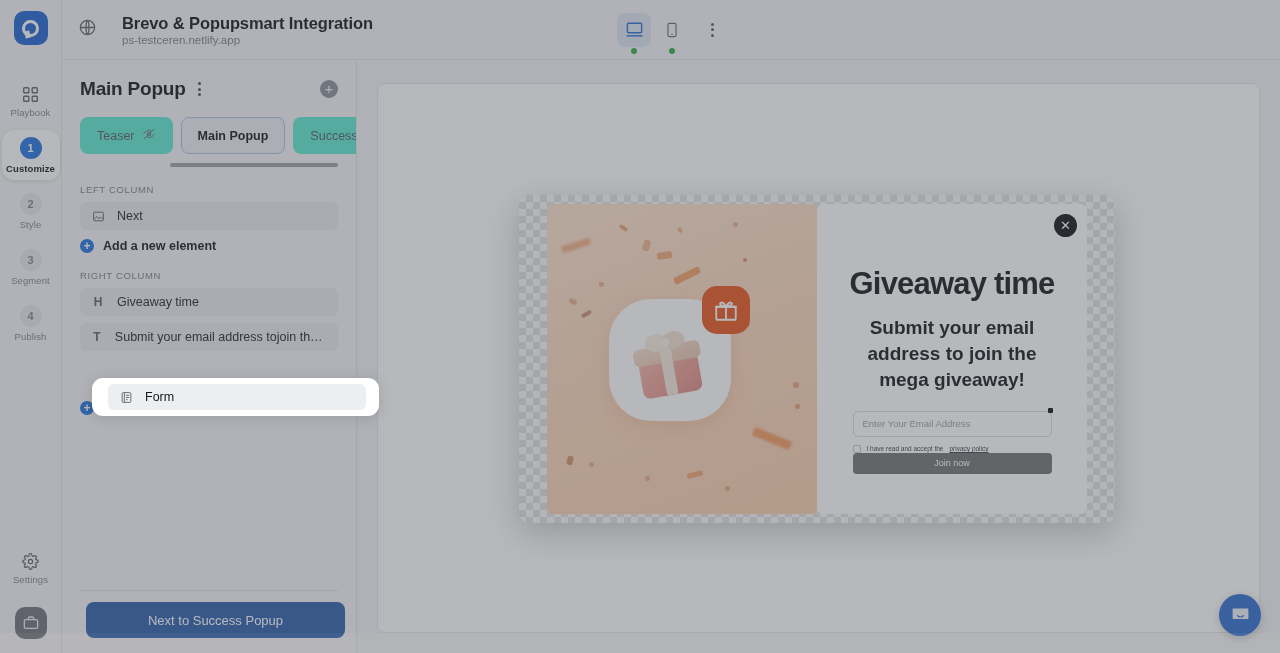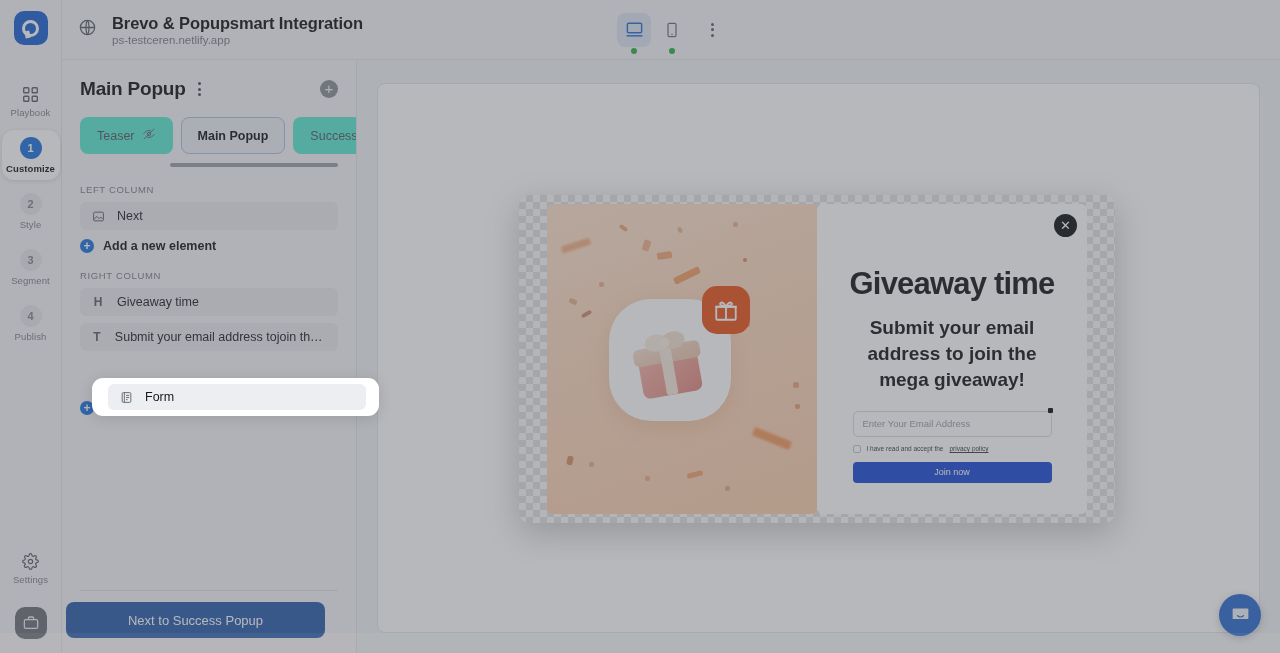--- a/index.html
+++ b/index.html
@@ -52,21 +52,21 @@
     width: 32px; height: 32px; border-radius: 10px; background: #6e727a;
     display: flex; align-items: center; justify-content: center; margin-top: 10px;
   }
 
   
   .topbar {
     position: absolute; left: 62px; top: 0; right: 0; height: 60px;
     background: #f5f6f8; border-bottom: 1px solid #e3e5e9;
     display: flex; align-items: center;
   }
-  .site-block { display: flex; align-items: center; gap: 15px; margin-left: 16px; }
+  .site-block { display: flex; align-items: center; gap: 25px; margin-left: 16px; }
   .site-meta { display: flex; flex-direction: column; gap: 1px; }
   .site-title { font-size: 16.5px; font-weight: 700; color: #14161a; letter-spacing: -.1px; }
   .site-url { font-size: 11.5px; color: #7b8089; }
 
   .device-group { position: absolute; left: 50%; transform: translateX(-50%); display: flex; align-items: center; gap: 4px; }
   .device-btn {
     width: 34px; height: 34px; border-radius: 8px; display: flex;
     align-items: center; justify-content: center; cursor: pointer; position: relative;
   }
   .device-btn.active { background: #dde6f5; }
@@ -122,21 +122,21 @@
   .el-row .el-text { overflow: hidden; white-space: nowrap; text-overflow: ellipsis; }
   .add-el {
     margin: 9px 18px 0; display: flex; align-items: center; gap: 9px;
     font-size: 12.5px; color: #16181c; cursor: pointer; font-weight: 700;
   }
   .add-el .plus {
     width: 14px; height: 14px; border-radius: 50%; background: #2075e0; color: #fff;
     font-size: 12px; display: flex; align-items: center; justify-content: center; line-height: 1;
   }
   .next-btn {
-    position: absolute; left: 4px; bottom: 15px; width: 259px; height: 36px;
+    position: absolute; left: 24px; bottom: 15px; width: 259px; height: 36px;
     background: #2c5fae; color: #fff; border-radius: 8px; font-size: 13px;
     display: flex; align-items: center; justify-content: center; cursor: pointer;
     border-top: 1px solid transparent;
   }
   .panel-divider { position: absolute; left: 18px; right: 18px; bottom: 62px; height: 1px; background: #e0e2e6; }
 
   
   .canvas {
     position: absolute; left: 377px; top: 83px; right: 20px; bottom: 20px;
     background: #ffffff; border-radius: 8px; border: 1px solid #e4e6ea;
@@ -186,21 +186,21 @@
   .pp-input {
     margin-top: 17px; width: 199px; height: 26px; border: 1px solid #d9dce1; border-radius: 5px;
     display: flex; align-items: center; padding: 0 9px; font-size: 9.5px; color: #9aa0a8;
     position: relative; background: #fff;
   }
   .sel-handle { position: absolute; right: -2px; top: -4px; width: 5px; height: 5px; background: #111; border-radius: 1px; }
   .pp-check { margin-top: 8px; width: 199px; display: flex; align-items: center; gap: 6px; font-size: 6.5px; color: #3d4148; }
   .pp-check .box { width: 8px; height: 8px; border: 1px solid #c2c6cc; border-radius: 2px; background:#fff; }
   .pp-check a { color: #3d4148; text-decoration: underline; }
   .pp-btn {
-    margin-top: 9px; width: 199px; height: 21px; background: #1d4ed8; color: #fff;
+    width: 199px; height: 21px; background: #737373; color: #fff;
     border-radius: 4px; display: flex; align-items: center; justify-content: center;
     font-size: 9px; cursor: pointer;
   }
 
   
   .chat-widget {
     position: absolute; right: 19px; bottom: 17px; width: 42px; height: 42px;
     border-radius: 50%; background: #2f6ed0; display: flex; align-items: center;
     justify-content: center; cursor: pointer; box-shadow: 0 2px 9px rgba(0,0,0,.2);
   }

